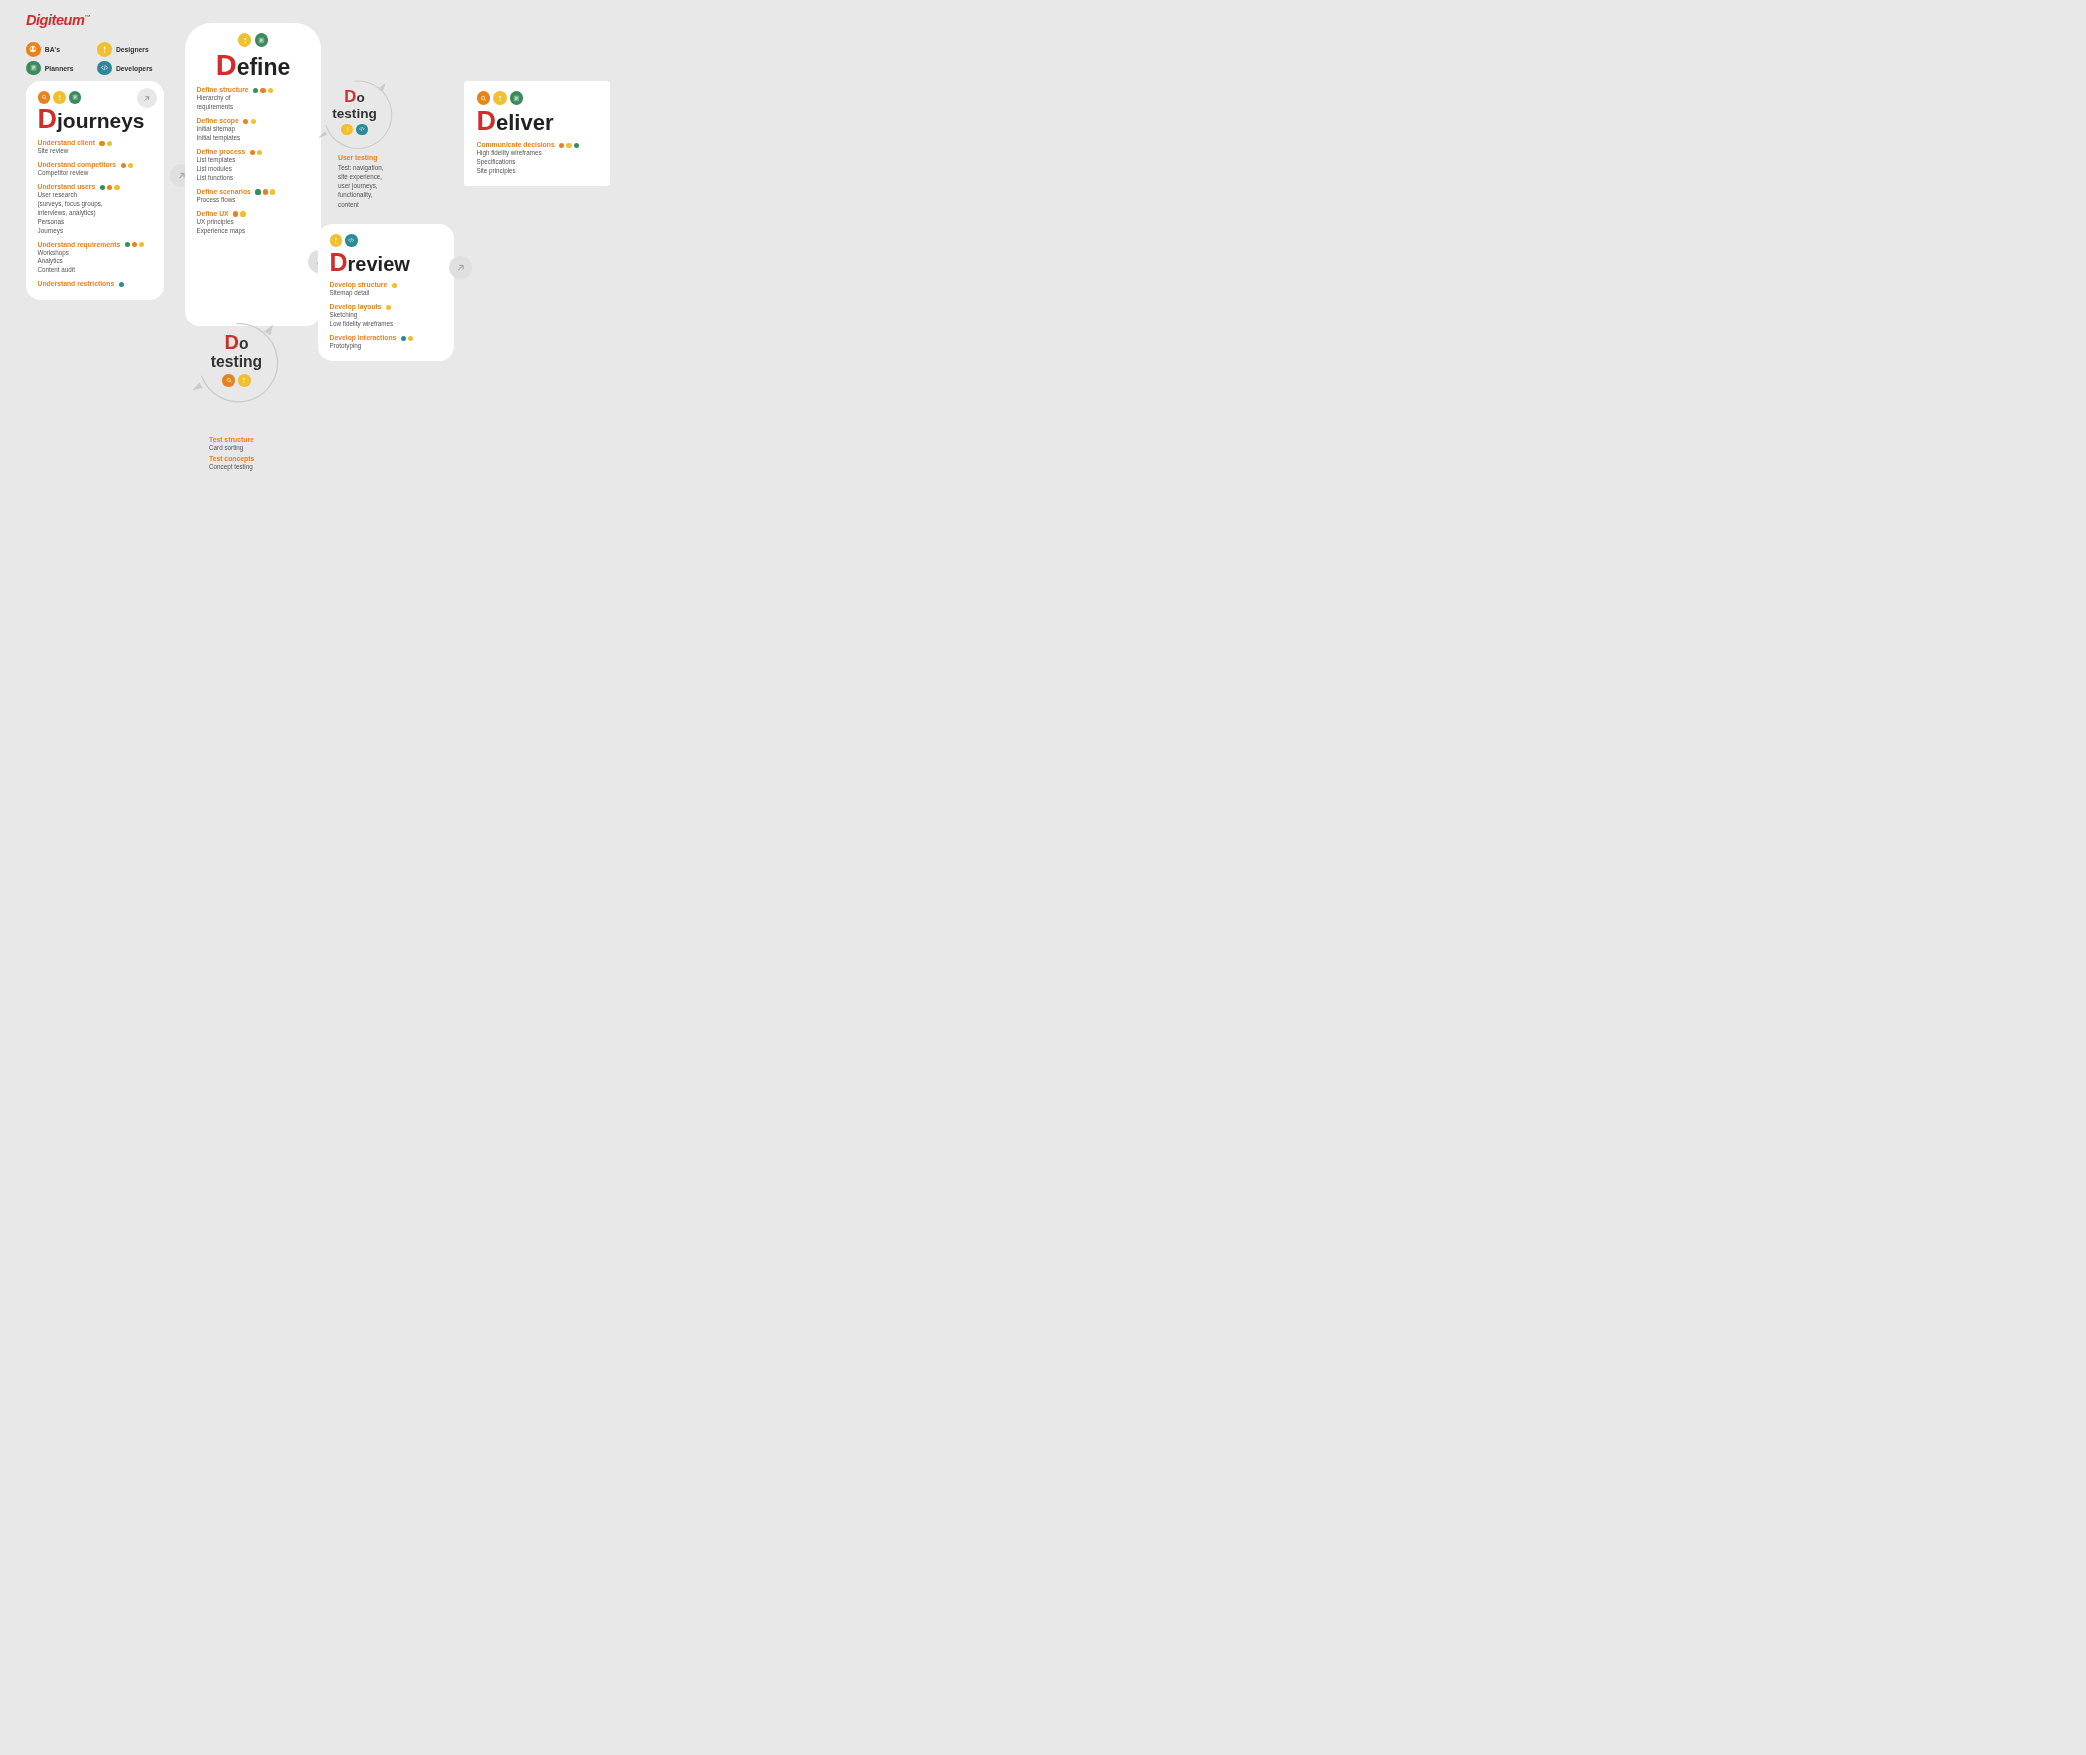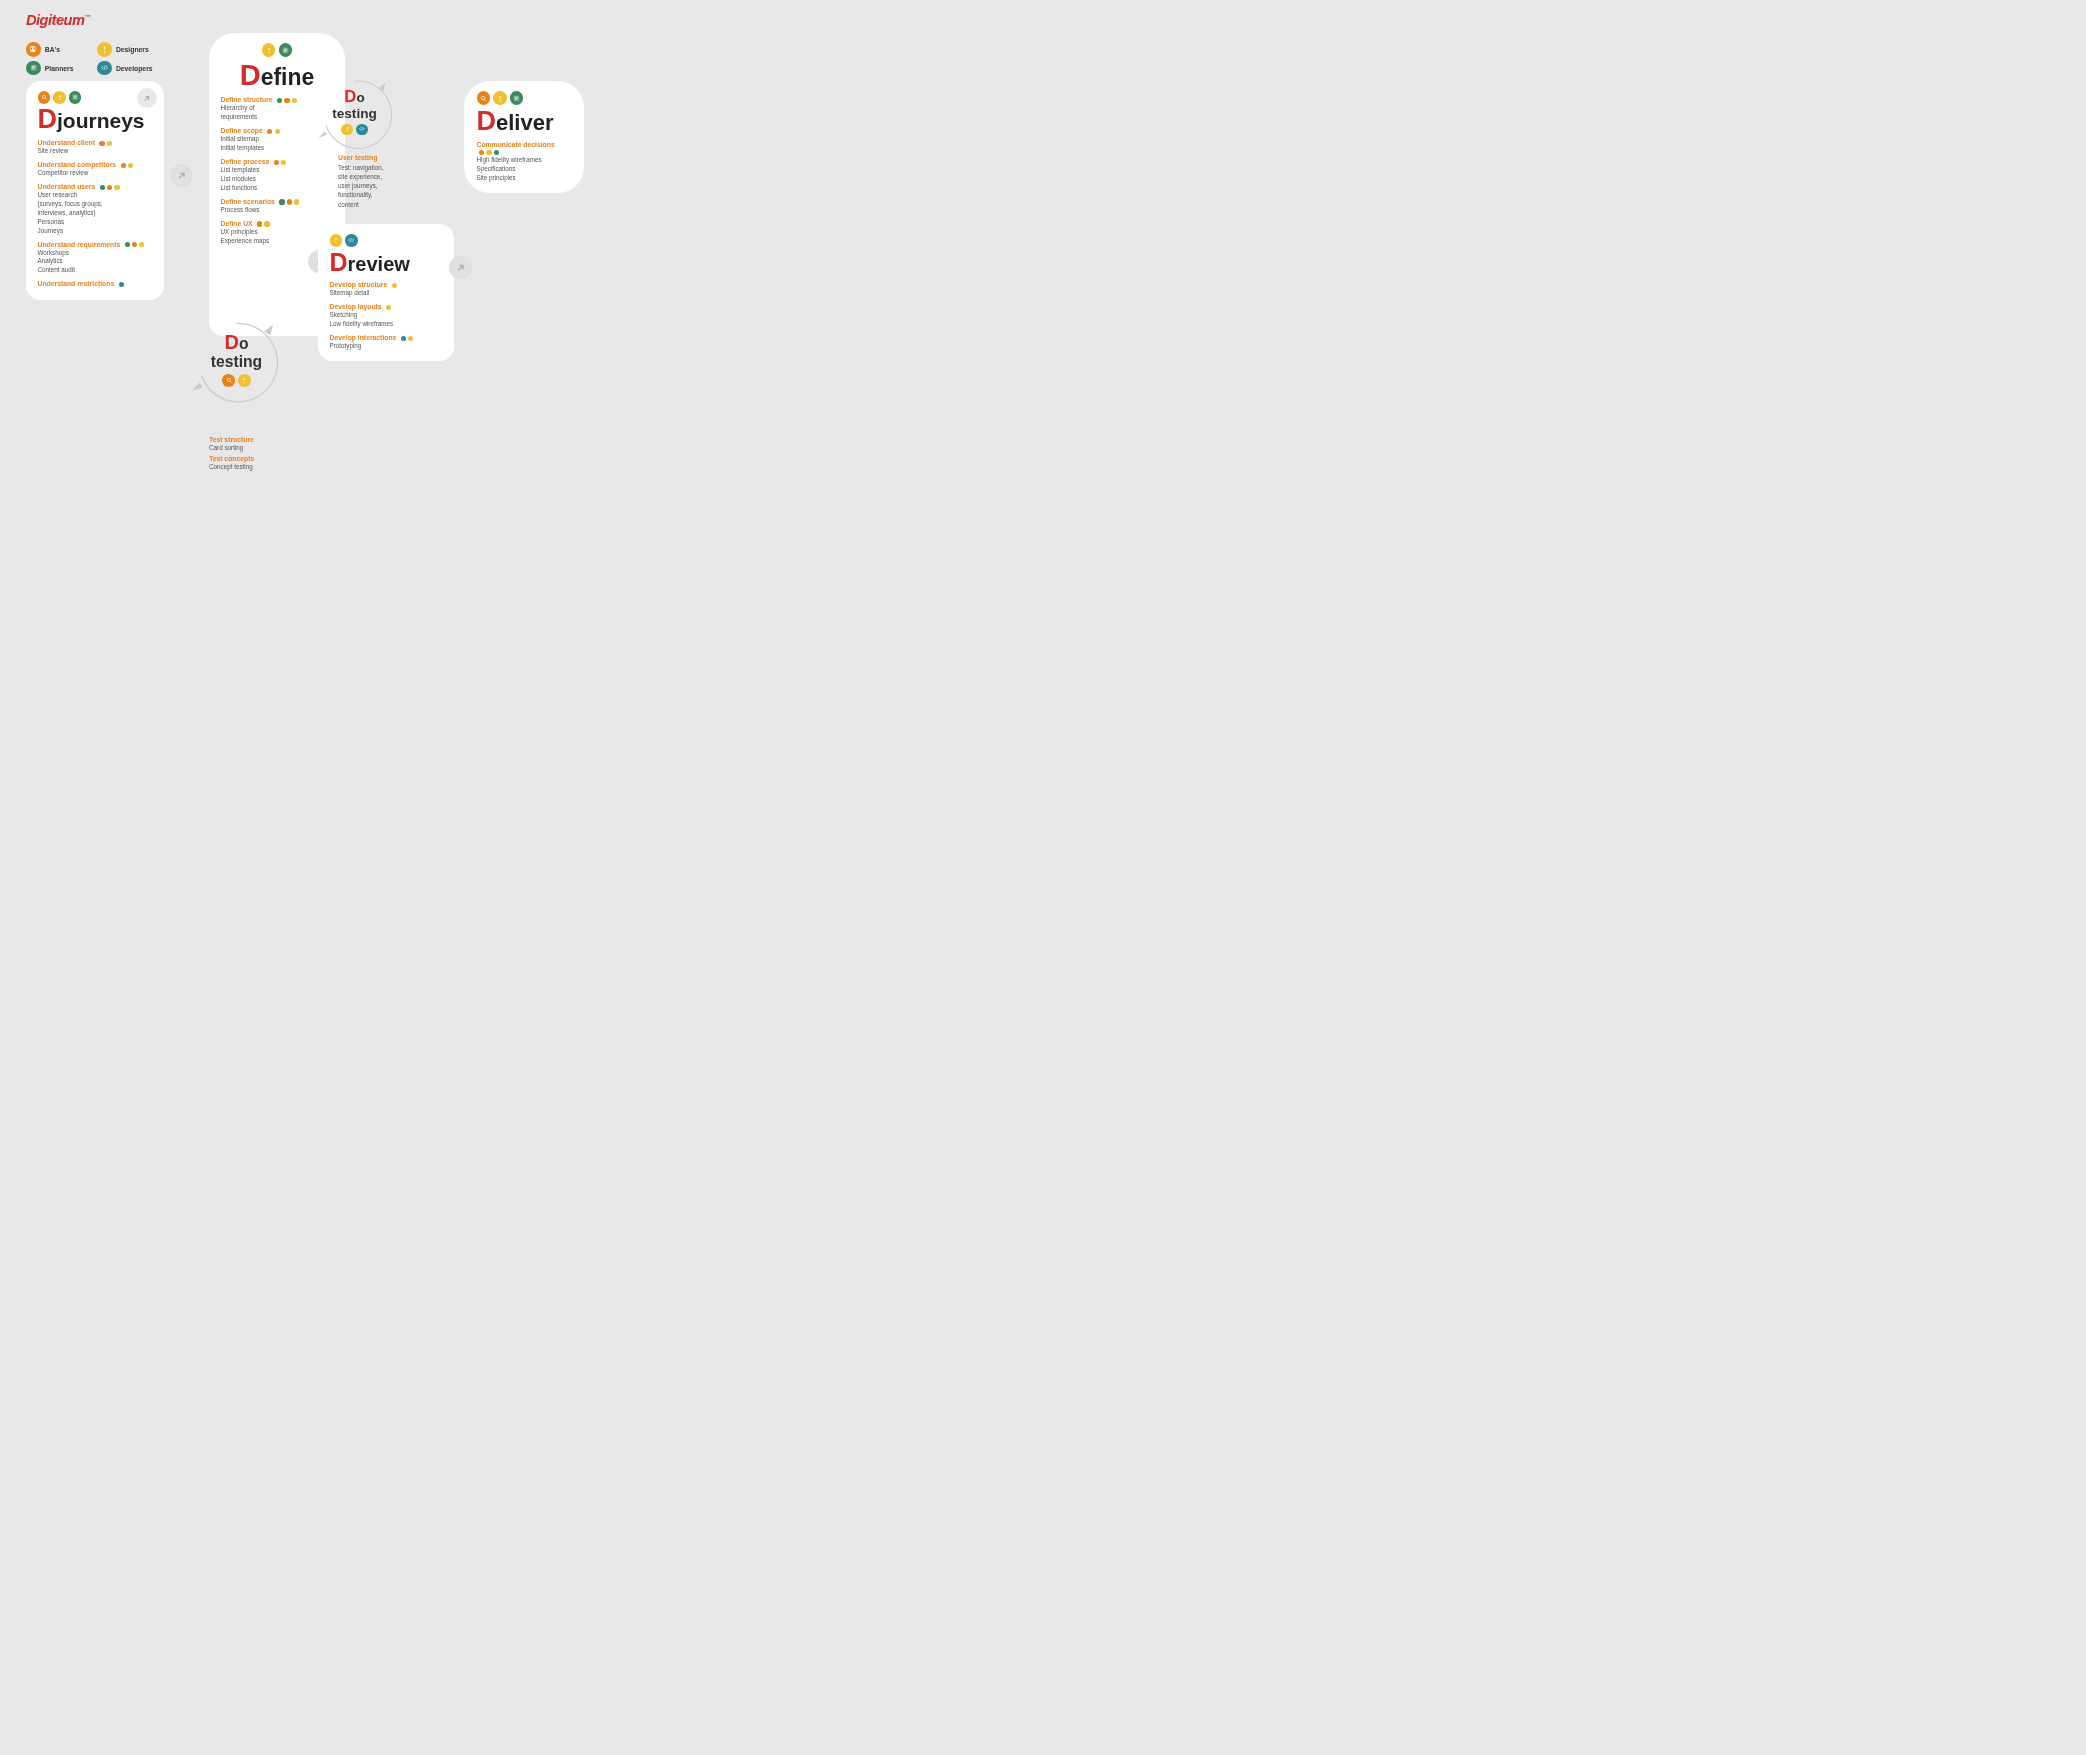--- a/index.html
+++ b/index.html
@@ -127,44 +127,43 @@
       border-radius: 50%;
       display: inline-block;
     }
     .dot-orange { background: #e8821a; }
     .dot-yellow { background: #f0c030; }
     .dot-green { background: #3a8a5c; }
     .dot-teal { background: #2a8a9a; }
 
     
     .define-card {
-      top: 33px;
+      top: 23px;
       left: 185px;
       width: 136px;
       min-height: 303px;
       border-radius: 26px 26px 14.6px 14.6px;
       padding: 10.4px 11.5px;
-      margin-left: 24px;
     }
 
     
     .develop-card {
       top: 224px;
       left: 318px;
       width: 136px;
       border-radius: 14.6px;
       padding: 10.4px 11.5px;
     }
 
     
     .deliver-card {
       top: 81px;
       left: 464px;
-      width: 120px;
-      border-radius: 26px;
+      width: 146px;
+      border-radius: 3px;
       padding: 10.4px 12.5px;
     }
 
     
     .small-arrow-circle {
       position: absolute;
       width: 20px;
       height: 20px;
       border-radius: 50%;
       background: #e8e8e8;

